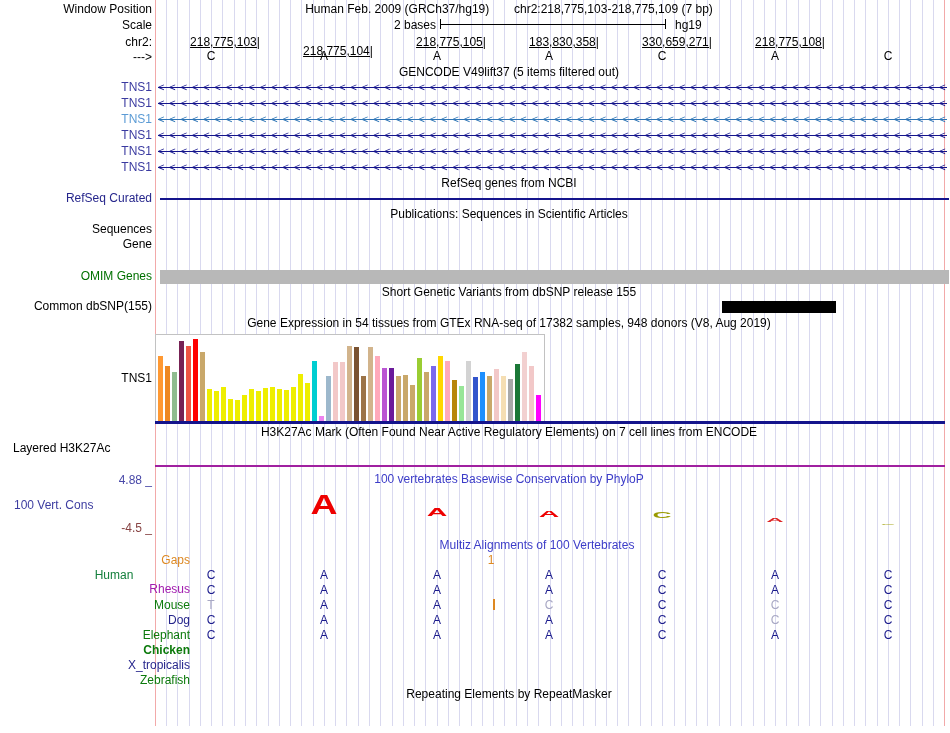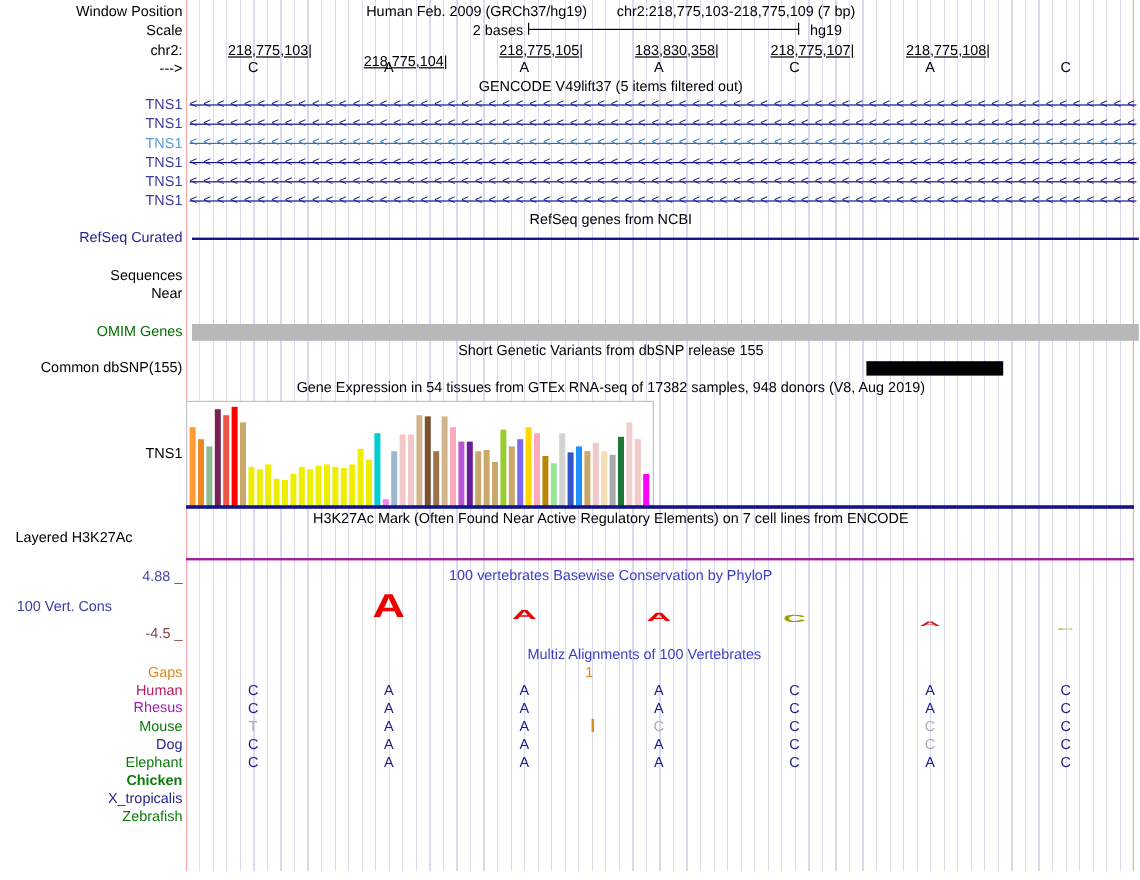--- a/index.html
+++ b/index.html
@@ -11,21 +11,21 @@
   .grid{position:absolute;left:166px;top:0;width:779px;height:726px;
     background:repeating-linear-gradient(to right,#d9d9ef 0px,#d9d9ef 1px,transparent 1px,transparent 11.28px);}
   .pinkline{position:absolute;top:0;width:1px;height:726px;background:#f2a9a9;}
   .arrow-row{position:absolute;left:158px;width:789px;height:13px;line-height:13px;overflow:hidden;
     font-size:11px;letter-spacing:4.9px;white-space:nowrap;
     background:linear-gradient(currentColor,currentColor) 0 50%/100% 1px no-repeat;}
   .hline{position:absolute;left:160px;width:789px;}
   .tick{position:absolute;width:90px;text-align:center;height:13px;line-height:13px;white-space:nowrap;text-decoration:underline;}
   .base{position:absolute;width:20px;text-align:center;height:13px;line-height:13px;}
   .mzcell{position:absolute;width:18px;text-align:center;height:14px;line-height:14px;}
-  .mzlbl{position:absolute;left:0;width:152px;text-align:right;height:14px;line-height:14px;}
+  .mzlbl{position:absolute;left:0;width:152px;text-align:right;height:14px;line-height:14px;padding-left:38px;}
   #gtex-chart{position:absolute;left:155px;top:334px;width:388px;height:87px;background:#fff;
     border:1px solid #c2c2c2;}
   .gbar{position:absolute;bottom:0;width:5px;}
   .scale-line{position:absolute;top:24px;left:440px;width:225px;height:1px;background:#000;}
   .scale-end{position:absolute;top:19px;width:1px;height:10px;background:#000;}
 </style>
 </head>
 <body>
 
 <div id="browser">
@@ -49,21 +49,21 @@
   <div class="scale-line"></div>
   <div class="scale-end" style="left:440px;"></div>
   <div class="scale-end" style="left:665px;"></div>
   <div class="abs" style="top:18px;left:675px;">hg19</div>
 
   <div id="ruler-ticks">
       <span class="tick" style="left: 180px; top: 36px;">218,775,103|</span>
       <span class="tick" style="left: 293px; top: 45px;">218,775,104|</span>
       <span class="tick" style="left: 406px; top: 36px;">218,775,105|</span>
       <span class="tick" style="left: 519px; top: 36px;">183,830,358|</span>
-      <span class="tick" style="left: 632px; top: 36px;">218,775,107|</span>
+      <span class="tick" style="left: 632px; top: 36px;">330,659,271|</span>
       <span class="tick" style="left: 745px; top: 36px;">218,775,108|</span>
     </div>
   <div id="base-letters">
       <span class="base" style="left: 201px; top: 50px;">C</span>
       <span class="base" style="left: 314px; top: 50px;">A</span>
       <span class="base" style="left: 427px; top: 50px;">A</span>
       <span class="base" style="left: 539px; top: 50px;">A</span>
       <span class="base" style="left: 652px; top: 50px;">C</span>
       <span class="base" style="left: 765px; top: 50px;">A</span>
       <span class="base" style="left: 878px; top: 50px;">C</span>
@@ -82,22 +82,23 @@
       <div class="lbl" style="top: 145px; color: rgb(58, 58, 160);">TNS1</div>
       <div class="arrow-row" style="top: 145px; color: rgb(20, 20, 140);">&lt;&lt;&lt;&lt;&lt;&lt;&lt;&lt;&lt;&lt;&lt;&lt;&lt;&lt;&lt;&lt;&lt;&lt;&lt;&lt;&lt;&lt;&lt;&lt;&lt;&lt;&lt;&lt;&lt;&lt;&lt;&lt;&lt;&lt;&lt;&lt;&lt;&lt;&lt;&lt;&lt;&lt;&lt;&lt;&lt;&lt;&lt;&lt;&lt;&lt;&lt;&lt;&lt;&lt;&lt;&lt;&lt;&lt;&lt;&lt;&lt;&lt;&lt;&lt;&lt;&lt;&lt;&lt;&lt;&lt;&lt;&lt;&lt;&lt;&lt;&lt;&lt;&lt;&lt;&lt;&lt;&lt;&lt;&lt;&lt;&lt;&lt;&lt;&lt;&lt;</div>
       <div class="lbl" style="top: 161px; color: rgb(58, 58, 160);">TNS1</div>
       <div class="arrow-row" style="top: 161px; color: rgb(20, 20, 140);">&lt;&lt;&lt;&lt;&lt;&lt;&lt;&lt;&lt;&lt;&lt;&lt;&lt;&lt;&lt;&lt;&lt;&lt;&lt;&lt;&lt;&lt;&lt;&lt;&lt;&lt;&lt;&lt;&lt;&lt;&lt;&lt;&lt;&lt;&lt;&lt;&lt;&lt;&lt;&lt;&lt;&lt;&lt;&lt;&lt;&lt;&lt;&lt;&lt;&lt;&lt;&lt;&lt;&lt;&lt;&lt;&lt;&lt;&lt;&lt;&lt;&lt;&lt;&lt;&lt;&lt;&lt;&lt;&lt;&lt;&lt;&lt;&lt;&lt;&lt;&lt;&lt;&lt;&lt;&lt;&lt;&lt;&lt;&lt;&lt;&lt;&lt;&lt;&lt;&lt;</div>
     </div>
 
   <div class="ctitle" style="top:177px;">RefSeq genes from NCBI</div>
   <div class="lbl" style="top:192px;color:#26268c;">RefSeq Curated</div>
   <div class="hline" style="top:198px;height:2px;background:#14148c;"></div>
 
+  <div class="ctitle" style="top:208px;">Publications: Sequences in Scientific Articles</div>
   <div class="lbl" style="top:223px;">Sequences</div>
-  <div class="lbl" style="top:238px;">Near</div>
+  <div class="lbl" style="top:238px;">Gene</div>
 
   <div class="lbl" style="top:270px;color:#007000;">OMIM Genes</div>
   <div class="hline" style="top:270px;height:14px;background:#b8b8b8;"></div>
 
   <div class="ctitle" style="top:286px;">Short Genetic Variants from dbSNP release 155</div>
   <div class="lbl" style="top:300px;">Common dbSNP(155)</div>
   <div class="abs" style="left:722px;top:301px;width:114px;height:12px;background:#000;"></div>
 
   <div class="ctitle" style="top:317px;">Gene Expression in 54 tissues from GTEx RNA-seq of 17382 samples, 948 donors (V8, Aug 2019)</div>
   <div class="lbl" style="top:372px;">TNS1</div>
@@ -186,21 +187,21 @@
         </svg></span>
       <span style="position: absolute; left: 879px; top: 514px; width: 18px; height: 2px;"><svg viewBox="0 0 10 10" preserveAspectRatio="none" width="18" height="2">
           <text x="5" y="9.2" text-anchor="middle" font-size="11" font-weight="bold" fill="#aaaa22">C</text>
         </svg></span>
     </div>
 
   <div class="ctitle" style="top:539px;color:#3c3cc8;margin-left:28px;">Multiz Alignments of 100 Vertebrates</div>
   <div id="multiz-rows">
       <div class="mzlbl" style="top: 553px; color: rgb(221, 136, 34);">Gaps</div>
       <span class="mzcell" style="left: 482px; top: 553px; color: rgb(221, 136, 34);">1</span>
-      <div class="mzlbl" style="top: 568px; color: #be185d;">Human</div>
+      <div class="mzlbl" style="top: 568px; color: #15803d; text-align: center;">Human</div>
       <span class="mzcell" style="left: 202px; top: 568px; color: rgb(26, 26, 140);">C</span>
       <span class="mzcell" style="left: 315px; top: 568px; color: rgb(26, 26, 140);">A</span>
       <span class="mzcell" style="left: 428px; top: 568px; color: rgb(26, 26, 140);">A</span>
       <span class="mzcell" style="left: 540px; top: 568px; color: rgb(26, 26, 140);">A</span>
       <span class="mzcell" style="left: 653px; top: 568px; color: rgb(26, 26, 140);">C</span>
       <span class="mzcell" style="left: 766px; top: 568px; color: rgb(26, 26, 140);">A</span>
       <span class="mzcell" style="left: 879px; top: 568px; color: rgb(26, 26, 140);">C</span>
       <div class="mzlbl" style="top: 582px; color: #a21caf;">Rhesus</div>
       <span class="mzcell" style="left: 202px; top: 583px; color: rgb(26, 26, 140);">C</span>
       <span class="mzcell" style="left: 315px; top: 583px; color: rgb(26, 26, 140);">A</span>
@@ -232,15 +233,16 @@
       <span class="mzcell" style="left: 428px; top: 628px; color: rgb(26, 26, 140);">A</span>
       <span class="mzcell" style="left: 540px; top: 628px; color: rgb(26, 26, 140);">A</span>
       <span class="mzcell" style="left: 653px; top: 628px; color: rgb(26, 26, 140);">C</span>
       <span class="mzcell" style="left: 766px; top: 628px; color: rgb(26, 26, 140);">A</span>
       <span class="mzcell" style="left: 879px; top: 628px; color: rgb(26, 26, 140);">C</span>
       <div class="mzlbl" style="top: 643px; color: rgb(12, 122, 12); font-weight: bold;">Chicken</div>
       <div class="mzlbl" style="top: 658px; color: rgb(38, 38, 140);">X_tropicalis</div>
       <div class="mzlbl" style="top: 673px; color: rgb(12, 122, 12);">Zebrafish</div>
     </div>
 
+  <div class="ctitle" style="top:688px;">Repeating Elements by RepeatMasker</div>
   <div class="lbl" style="top:702px;margin-top:38px;">RepeatMasker</div>
 
 </div>
 
 </body></html>

